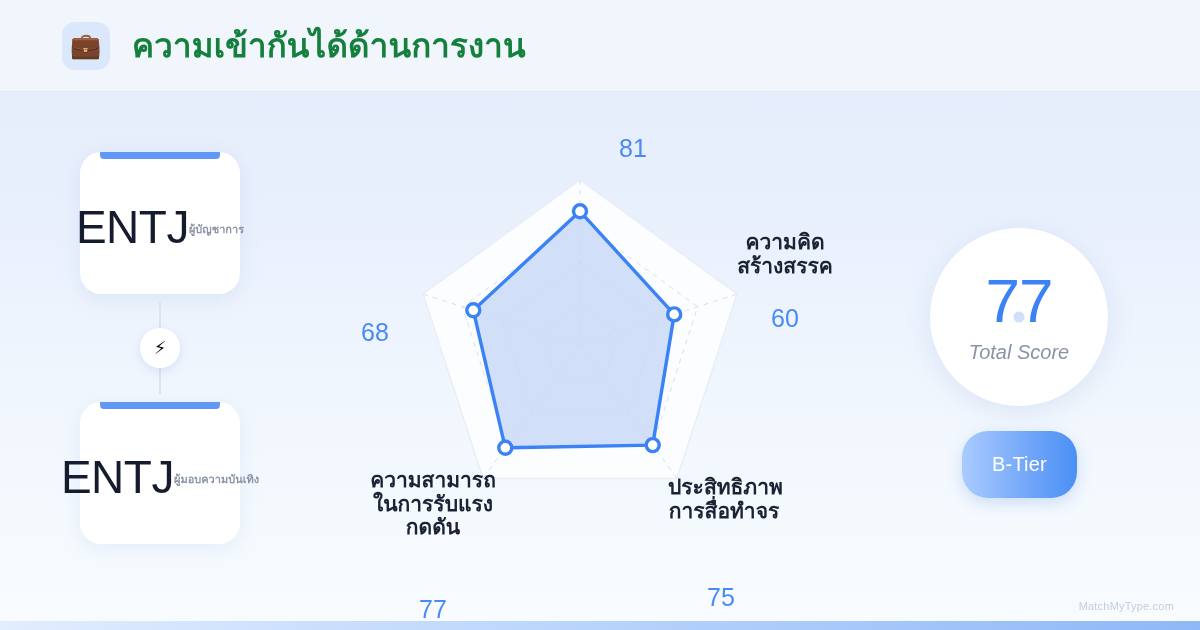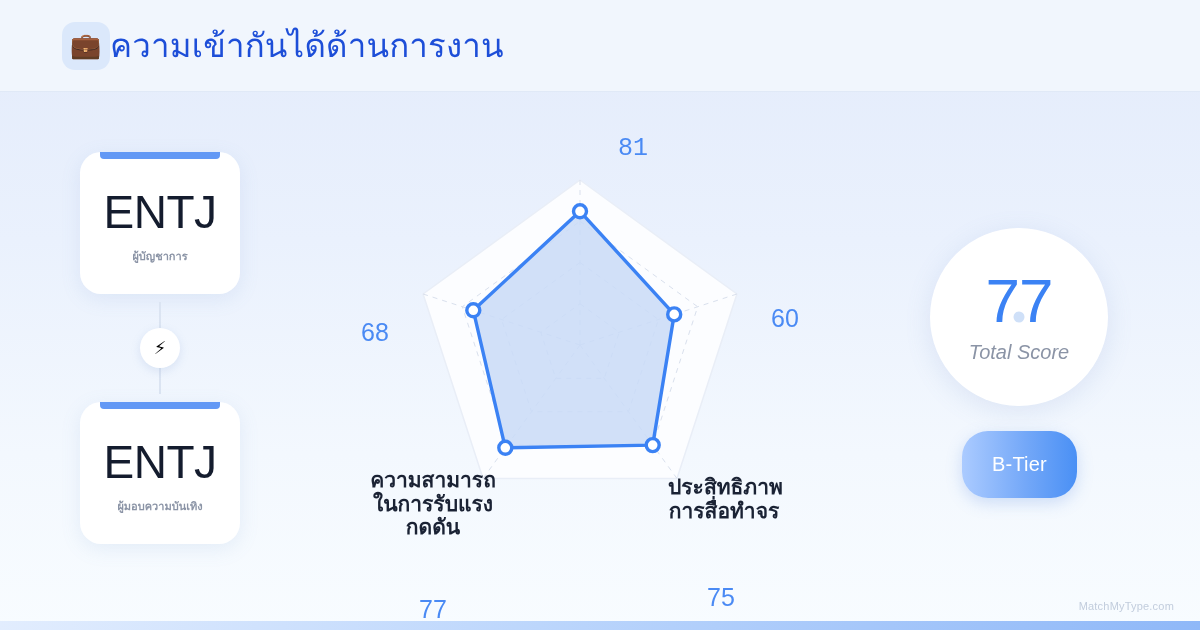--- a/index.html
+++ b/index.html
@@ -44,44 +44,45 @@
     background: #dbe8fb;
     display: flex;
     align-items: center;
     justify-content: center;
     font-size: 25px;
     line-height: 1;
     flex: none;
   }
 
   #header-title {
+    margin-left: 22px;
     font-size: 33px;
-    font-weight: normal;
-    color: #1d4ed8;
+    font-weight: bold;
+    color: #15803d;
     letter-spacing: .2px;
     white-space: nowrap;
   }
 
   
   #types {
     position: absolute;
     left: 80px;
     top: 152px;
     width: 160px;
   }
 
   .type-card {
     position: relative;
     width: 160px;
     height: 142px;
     background: #ffffff;
     border-radius: 21px;
     box-shadow: 0 5px 20px rgba(110,145,200,.13);
     display: flex;
-    flex-direction: column;
+    flex-direction: row;
     align-items: center;
     justify-content: center;
   }
 
   .type-accent {
     position: absolute;
     left: 20px;
     right: 20px;
     top: 0;
     height: 7px;
@@ -300,22 +301,23 @@
       </g>
       <g id="data-points">
           <circle cx="280.0" cy="111.3" r="6.5" fill="#ffffff" stroke="#3b82f4" stroke-width="3.4"></circle>
           <circle cx="374.2" cy="214.4" r="6.5" fill="#ffffff" stroke="#3b82f4" stroke-width="3.4"></circle>
           <circle cx="352.7" cy="345.1" r="6.5" fill="#ffffff" stroke="#3b82f4" stroke-width="3.4"></circle>
           <circle cx="205.3" cy="347.8" r="6.5" fill="#ffffff" stroke="#3b82f4" stroke-width="3.4"></circle>
           <circle cx="173.3" cy="210.3" r="6.5" fill="#ffffff" stroke="#3b82f4" stroke-width="3.4"></circle>
         </g>
     </svg>
 
-    <div class="axis-value" style="left:310px; top:36px; width:46px;font-family:Liberation Mono, monospace;">81</div>
-
+    <div class="axis-value" style="left:310px; top:36px; width:46px;">81</div>
+
+    <div class="axis-label" style="left:424px; top:130px; width:122px;">ความคิดสร้างสรรค</div>
     <div class="axis-value" style="left:462px; top:206px; width:46px;">60</div>
 
     <div class="axis-label" style="left:368px; top:375px; width:112px;">ประสิทธิภาพการสื่อทำจร</div>
     <div class="axis-value" style="left:398px; top:485px; width:46px;">75</div>
 
     <div class="axis-label" style="left:68px; top:368px; width:130px;">ความสามารถในการรับแรงกดดัน</div>
     <div class="axis-value" style="left:110px; top:497px; width:46px;">77</div>
 
     <div class="axis-value" style="left:52px; top:220px; width:46px;">68</div>
   </div>

